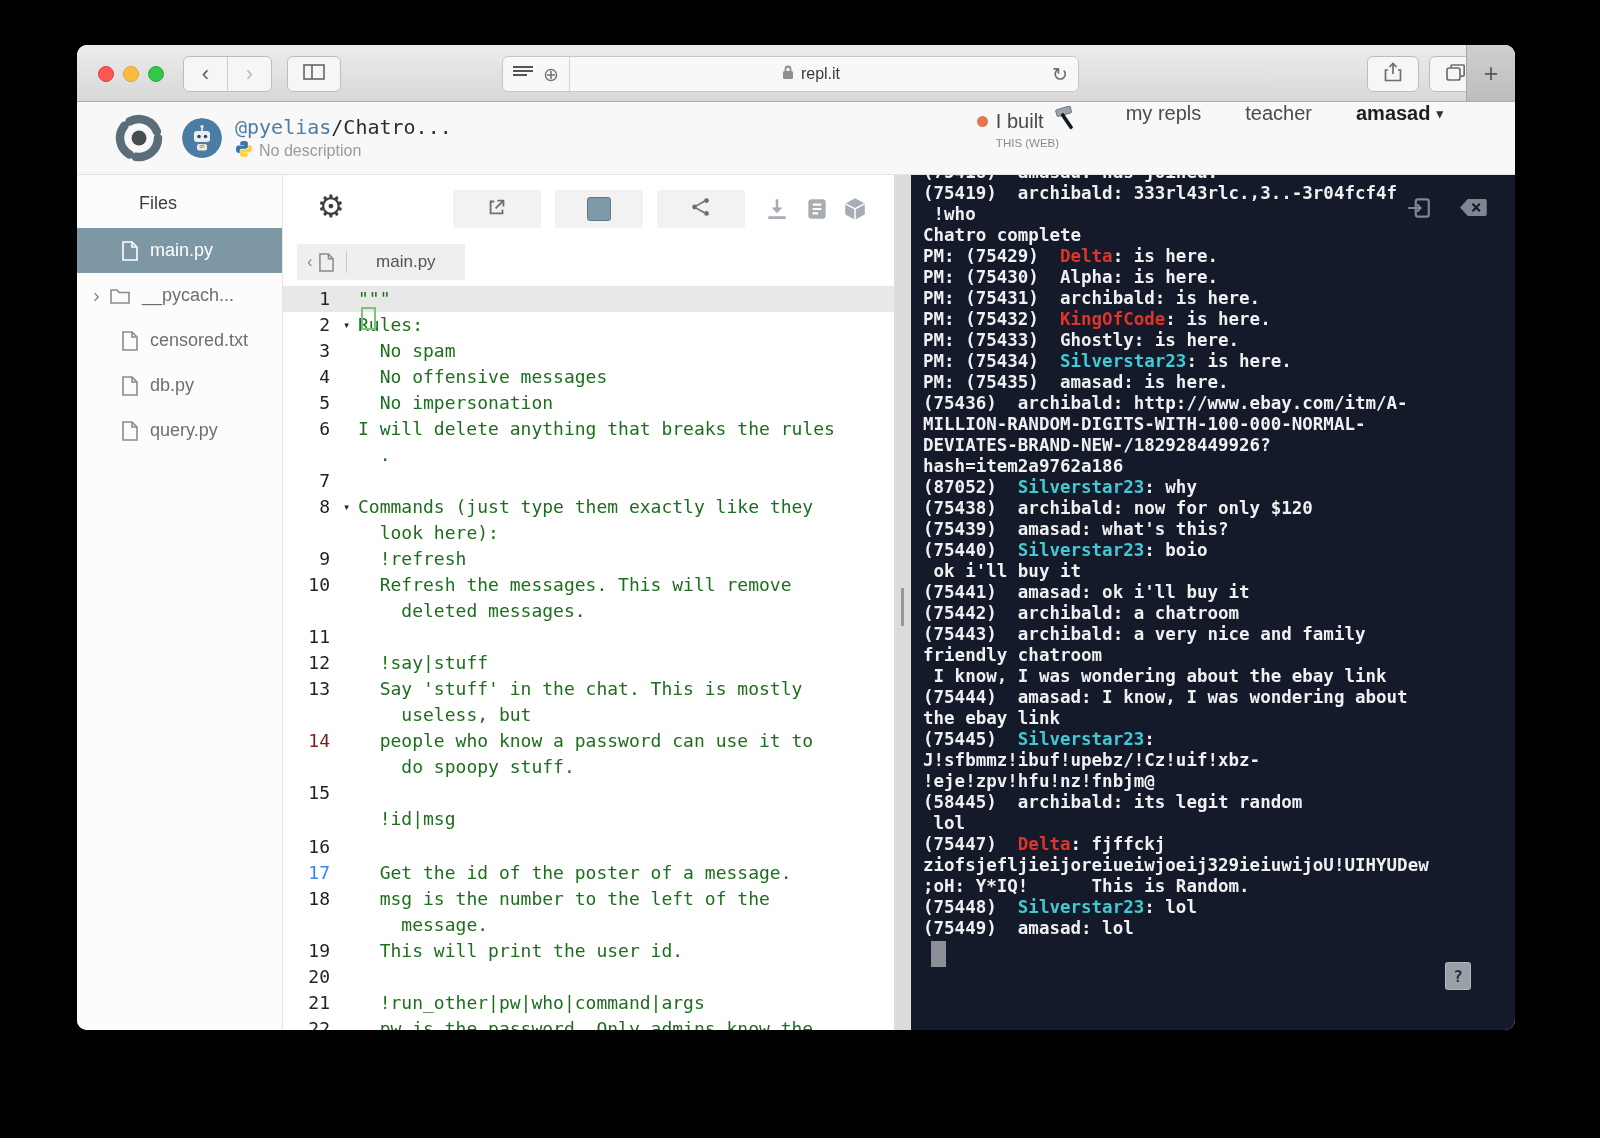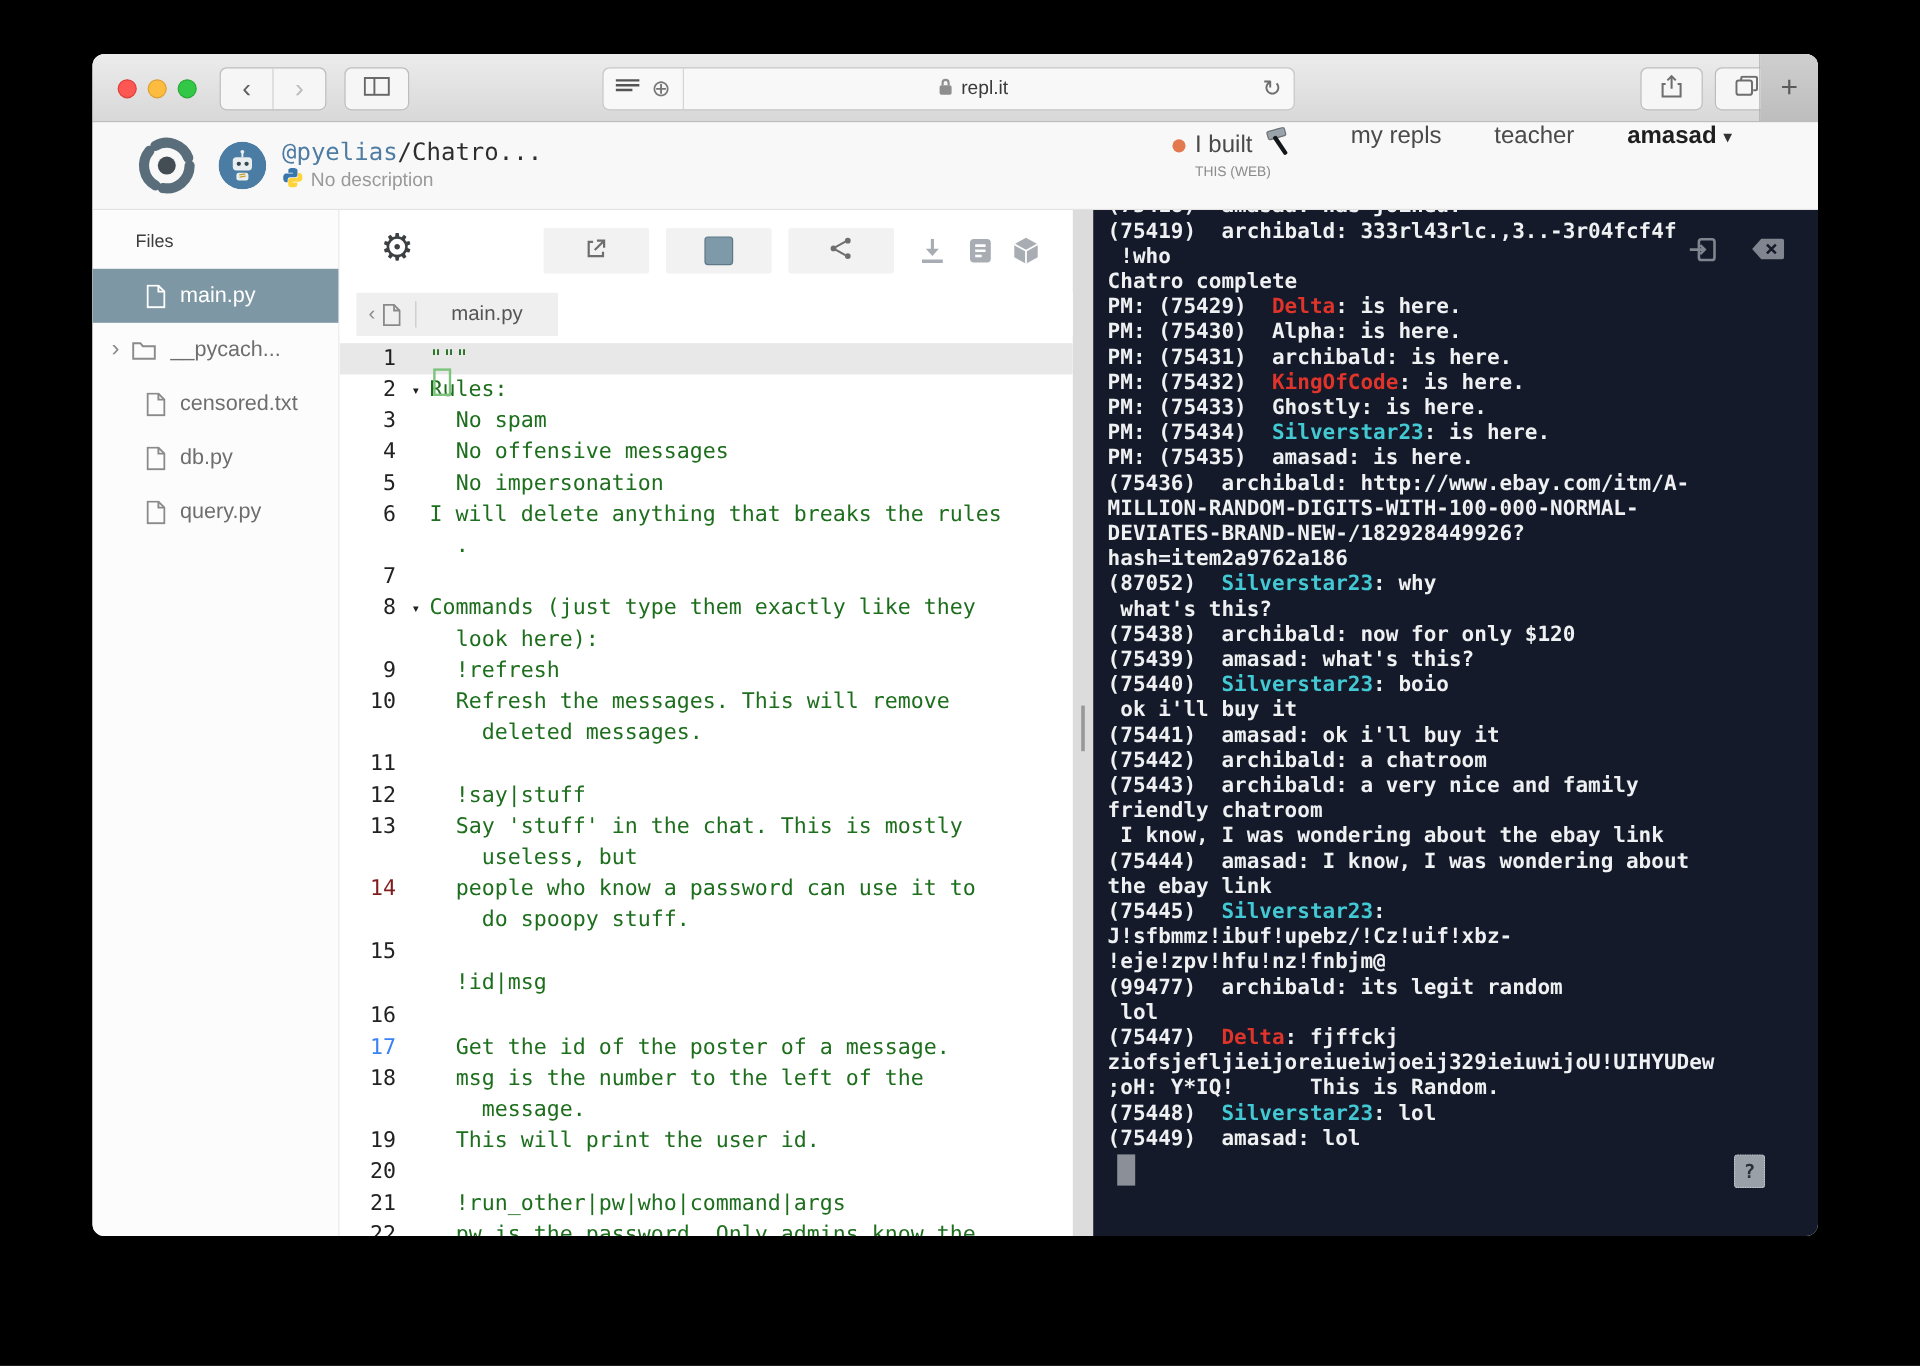--- a/index.html
+++ b/index.html
@@ -51,21 +51,21 @@
   .built-dot{width:11px;height:11px;border-radius:50%;}
   .built-label{font-size:20px;color:#4a4a4a;}
   .built-sub{font-size:11.5px;color:#8b8b8b;margin-left:19px;margin-top:1px;}
   .navitem{font-size:20px;color:#4a4a4a;}
   .usermenu{font-size:20px;color:#1f1f1f;display:flex;align-items:center;gap:6px;font-weight:bold;}
   .usermenu .caret{font-size:13px;color:#333;}
   
   .main{flex:1;display:flex;min-height:0;}
   
   .files{width:205px;flex:0 0 205px;background:#fcfcfc;border-right:1px solid #e4e4e4;}
-  .files-title{padding:18px 0 14px 36px;font-size:15px;color:#3d3d3d;}
+  .files-title{padding:18px 0 14px 62px;font-size:18px;color:#3d3d3d;}
   .file-row{height:45px;display:flex;align-items:center;padding-left:45px;color:#6e6e6e;font-size:18px;}
   .file-row.folder{padding-left:16px;}
   .file-row .chev{font-size:20px;color:#8a8a8a;width:17px;}
   .file-row .ficon{display:flex;align-items:center;margin-right:12px;}
   .file-row .flabel{white-space:nowrap;}
   .file-row.selected{color:#fff;}
   .file-row.selected svg path{stroke:#fff;}
   
   .editor{width:611px;flex:0 0 611px;display:flex;flex-direction:column;background:#fff;min-height:0;}
   .toolbar{height:69px;flex:0 0 69px;position:relative;}
@@ -483,36 +483,35 @@
             <div class="cline"><span class="seg">PM: (75431)  archibald: is here.</span></div>
             <div class="cline"><span class="seg">PM: (75432)  </span><span class="seg" style="color: rgb(224, 52, 43);">KingOfCode</span><span class="seg">: is here.</span></div>
             <div class="cline"><span class="seg">PM: (75433)  Ghostly: is here.</span></div>
             <div class="cline"><span class="seg">PM: (75434)  </span><span class="seg" style="color: rgb(67, 201, 212);">Silverstar23</span><span class="seg">: is here.</span></div>
             <div class="cline"><span class="seg">PM: (75435)  amasad: is here.</span></div>
             <div class="cline"><span class="seg">(75436)  archibald: http://www.ebay.com/itm/A-
 MILLION-RANDOM-DIGITS-WITH-100-000-NORMAL-
 DEVIATES-BRAND-NEW-/182928449926?
 hash=item2a9762a186</span></div>
             <div class="cline"><span class="seg">(87052)  </span><span class="seg" style="color: rgb(67, 201, 212);">Silverstar23</span><span class="seg">: why</span></div>
-            <div class="cline"><span class="seg"> what's this?</span></div>
             <div class="cline"><span class="seg">(75438)  archibald: now for only $120</span></div>
             <div class="cline"><span class="seg">(75439)  amasad: what's this?</span></div>
             <div class="cline"><span class="seg">(75440)  </span><span class="seg" style="color: rgb(67, 201, 212);">Silverstar23</span><span class="seg">: boio</span></div>
             <div class="cline"><span class="seg"> ok i'll buy it</span></div>
             <div class="cline"><span class="seg">(75441)  amasad: ok i'll buy it</span></div>
             <div class="cline"><span class="seg">(75442)  archibald: a chatroom</span></div>
             <div class="cline"><span class="seg">(75443)  archibald: a very nice and family
 friendly chatroom</span></div>
             <div class="cline"><span class="seg"> I know, I was wondering about the ebay link</span></div>
             <div class="cline"><span class="seg">(75444)  amasad: I know, I was wondering about
 the ebay link</span></div>
             <div class="cline"><span class="seg">(75445)  </span><span class="seg" style="color: rgb(67, 201, 212);">Silverstar23</span><span class="seg">:
 J!sfbmmz!ibuf!upebz/!Cz!uif!xbz-
 !eje!zpv!hfu!nz!fnbjm@</span></div>
-            <div class="cline"><span class="seg">(99477)  archibald: its legit random</span></div>
+            <div class="cline"><span class="seg">(58445)  archibald: its legit random</span></div>
             <div class="cline"><span class="seg"> lol</span></div>
             <div class="cline"><span class="seg">(75447)  </span><span class="seg" style="color: rgb(224, 52, 43);">Delta</span><span class="seg">: fjffckj
 ziofsjefljieijoreiueiwjoeij329ieiuwijoU!UIHYUDew
 ;oH: Y*IQ!      This is Random.</span></div>
             <div class="cline"><span class="seg">(75448)  </span><span class="seg" style="color: rgb(67, 201, 212);">Silverstar23</span><span class="seg">: lol</span></div>
             <div class="cline"><span class="seg">(75449)  amasad: lol</span></div>
           </div>
         <div class="prompt-cursor"></div>
         <span class="c-icon c-enter">
           <svg width="28" height="26" viewBox="0 0 24 24" fill="none" stroke="#80858f" stroke-width="2">

